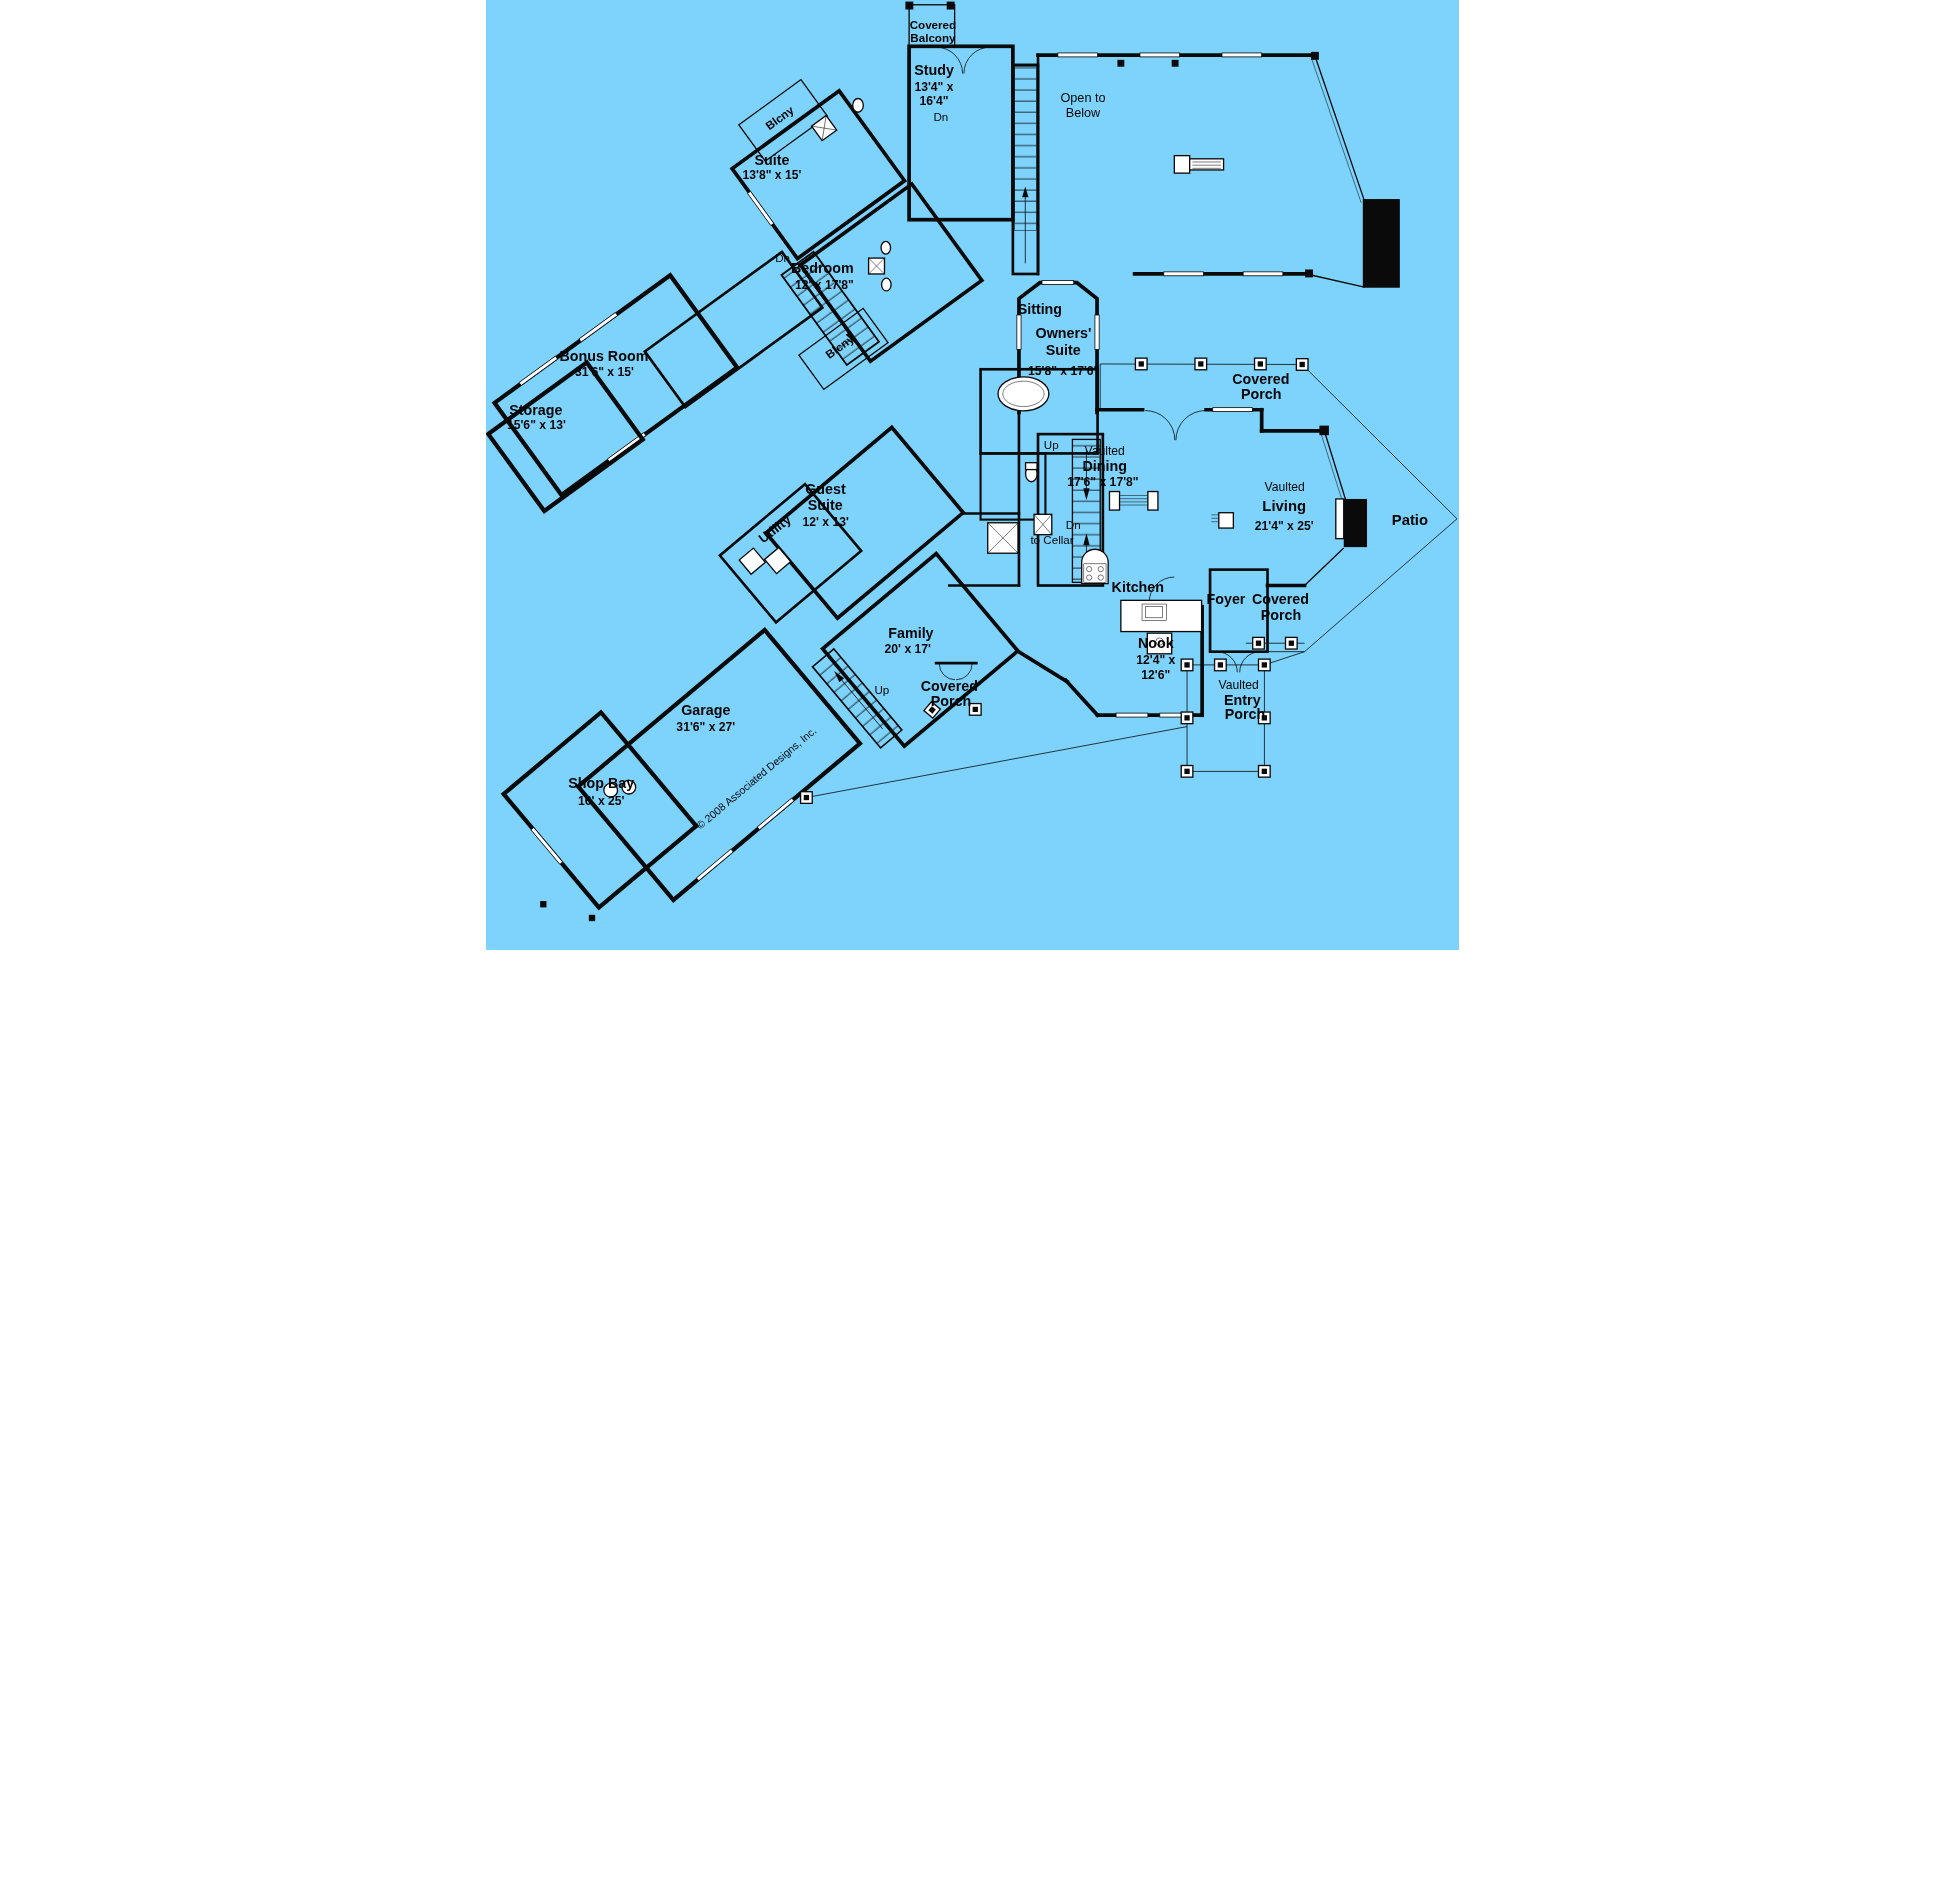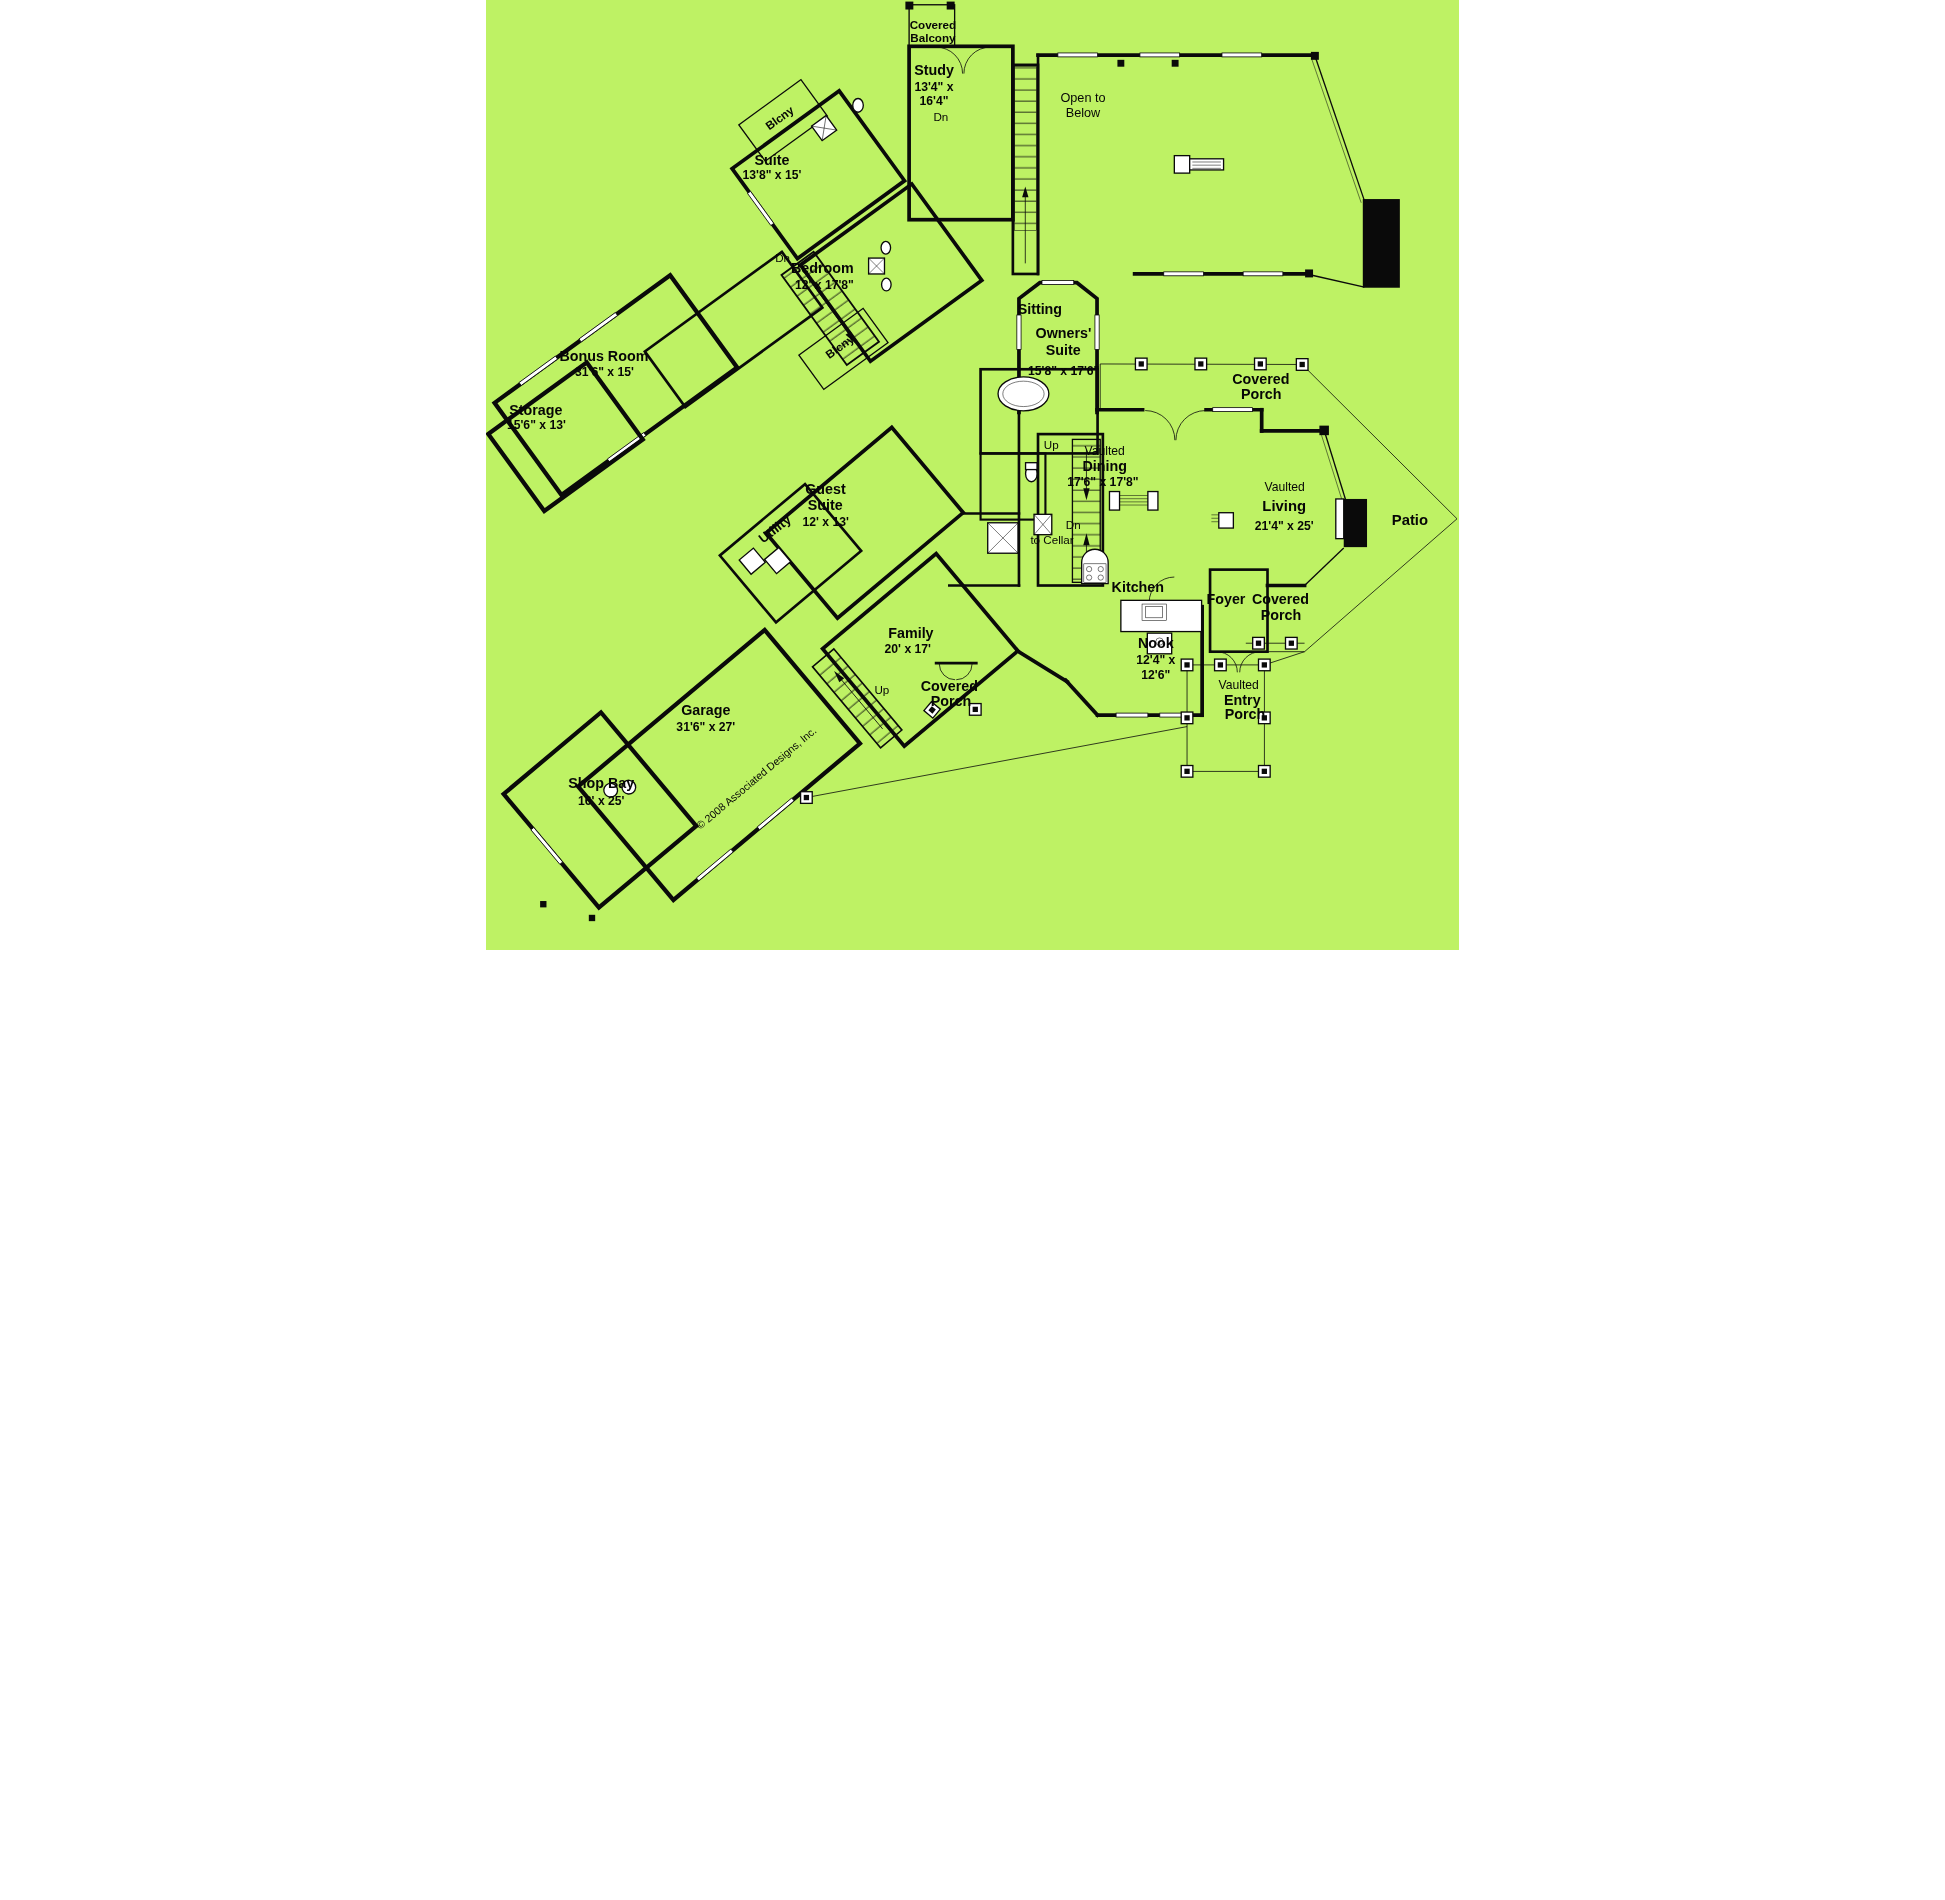--- a/index.html
+++ b/index.html
@@ -1,16 +1,16 @@
 <!DOCTYPE html>
 <html style="font-size:8.5px"><head>
 <meta charset="utf-8">
 <style>
   html,body{margin:0;padding:0;background:#ffffff;}
-  .page{width:973px;margin:0 auto;background:#bef264;}
+  .page{width:973px;margin:0 auto;background:#7dd3fc;}
   svg{display:block;}
   text{font-family:"Liberation Sans","DejaVu Sans",sans-serif;font-weight:bold;fill:#060606;}
   .reg{font-weight:400;}
   .t56{font-size:56px}.t54{font-size:54px}.t50{font-size:50px}
   .t48{font-size:48px}.t46{font-size:46px}.t44{font-size:44px}.t40{font-size:40px}
   .w16{fill:none;stroke:#0a0a0a;stroke-width:16;stroke-linecap:square}
   .w14{fill:none;stroke:#0a0a0a;stroke-width:14;stroke-linecap:square}
   .w10{fill:none;stroke:#0a0a0a;stroke-width:10;stroke-linecap:square}
   .w8{fill:none;stroke:#0a0a0a;stroke-width:8;stroke-linecap:square}
   .w5{fill:none;stroke:#0a0a0a;stroke-width:5}

